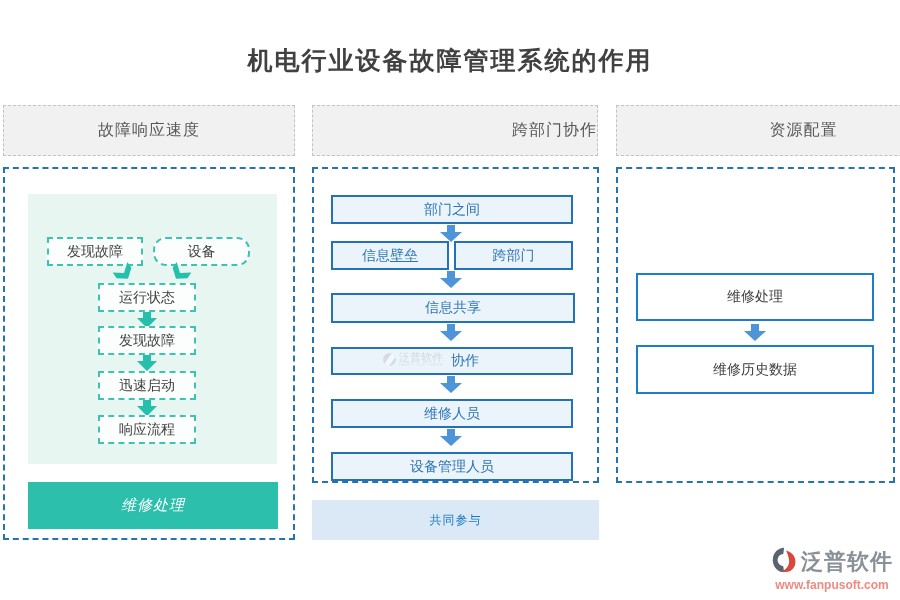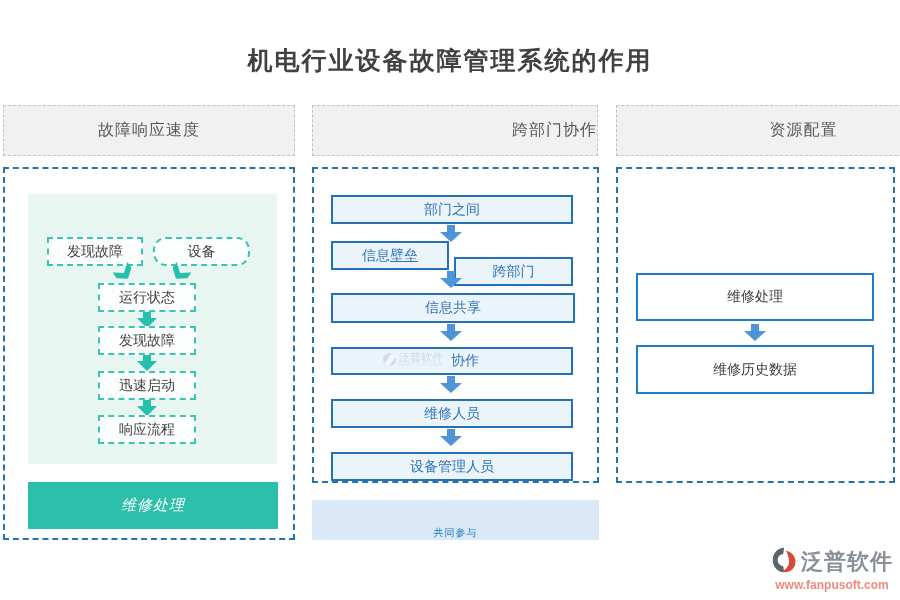--- a/index.html
+++ b/index.html
@@ -40,21 +40,21 @@
   .a2{left:107px;top:161px;}
   .a3{left:107px;top:206px;}
   .btn-teal{position:absolute;left:23px;top:313px;width:250px;height:47px;background:#2bbfac;
         color:#ffffff;font-size:15px;display:flex;align-items:center;justify-content:center;letter-spacing:1px;font-style:italic;}
 
   
   .bbox{position:absolute;box-sizing:border-box;background:#ebf4fb;border:2px solid #2471b7;
         color:#2e75b6;font-size:14px;display:flex;align-items:center;justify-content:center;}
   .c2-1{left:17px;top:26px;width:242px;height:29px;}
   .c2-2a{left:17px;top:72px;width:118px;height:29px;}
-  .c2-2b{left:140px;top:72px;width:119px;height:29px;margin-top:16px;}
+  .c2-2b{left:140px;top:72px;width:119px;height:29px;}
   .c2-3{left:17px;top:124px;width:244px;height:30px;}
   .c2-4{left:17px;top:178px;width:242px;height:28px;}
   .c2-5{left:17px;top:230px;width:242px;height:29px;}
   .c2-6{left:17px;top:283px;width:242px;height:29px;}
   .barr{position:absolute;line-height:0;}
   .ba1{left:124px;top:56px;}
   .ba2{left:124px;top:102px;}
   .ba3{left:124px;top:155px;}
   .ba4{left:124px;top:207px;}
   .ba5{left:124px;top:260px;}
@@ -68,22 +68,22 @@
   .wm-s{font-size:4px;color:#c4ccd3;letter-spacing:.5px;}
   .c2-4 .lbl{padding-left:26px;}
 
   
   .wbox{position:absolute;box-sizing:border-box;background:#ffffff;border:2px solid #1b7dcb;
         color:#3d3d3d;font-size:14px;display:flex;align-items:center;justify-content:center;}
   .c3-1{left:18px;top:104px;width:238px;height:48px;}
   .c3-2{left:18px;top:176px;width:238px;height:49px;}
   .ca1{left:124px;top:155px;}
 
-  .foot{position:absolute;top:500px;height:40px;background:#dbe9f6;color:#1a7ac2;font-size:10px;
-        display:flex;align-items:flex-end;justify-content:center;letter-spacing:1px;}
+  .foot{position:absolute;top:500px;height:40px;background:#dbe9f6;color:#1a7ac2;font-size:12px;
+        display:flex;align-items:center;justify-content:center;letter-spacing:1px;}
   .foot2{left:312px;width:287px;}
   .foot3{left:616px;width:279px;}
 
   
   .logo{position:absolute;left:768px;top:545px;width:128px;display:flex;flex-direction:column;align-items:center;}
   .logo-row{display:flex;align-items:center;gap:2px;}
   .logo-name{font-size:22px;font-weight:bold;color:#8a9098;letter-spacing:1px;}
   .logo-url{font-size:12px;font-weight:bold;color:#ec8b80;margin-top:-1px;}
 </style>
 </head>

